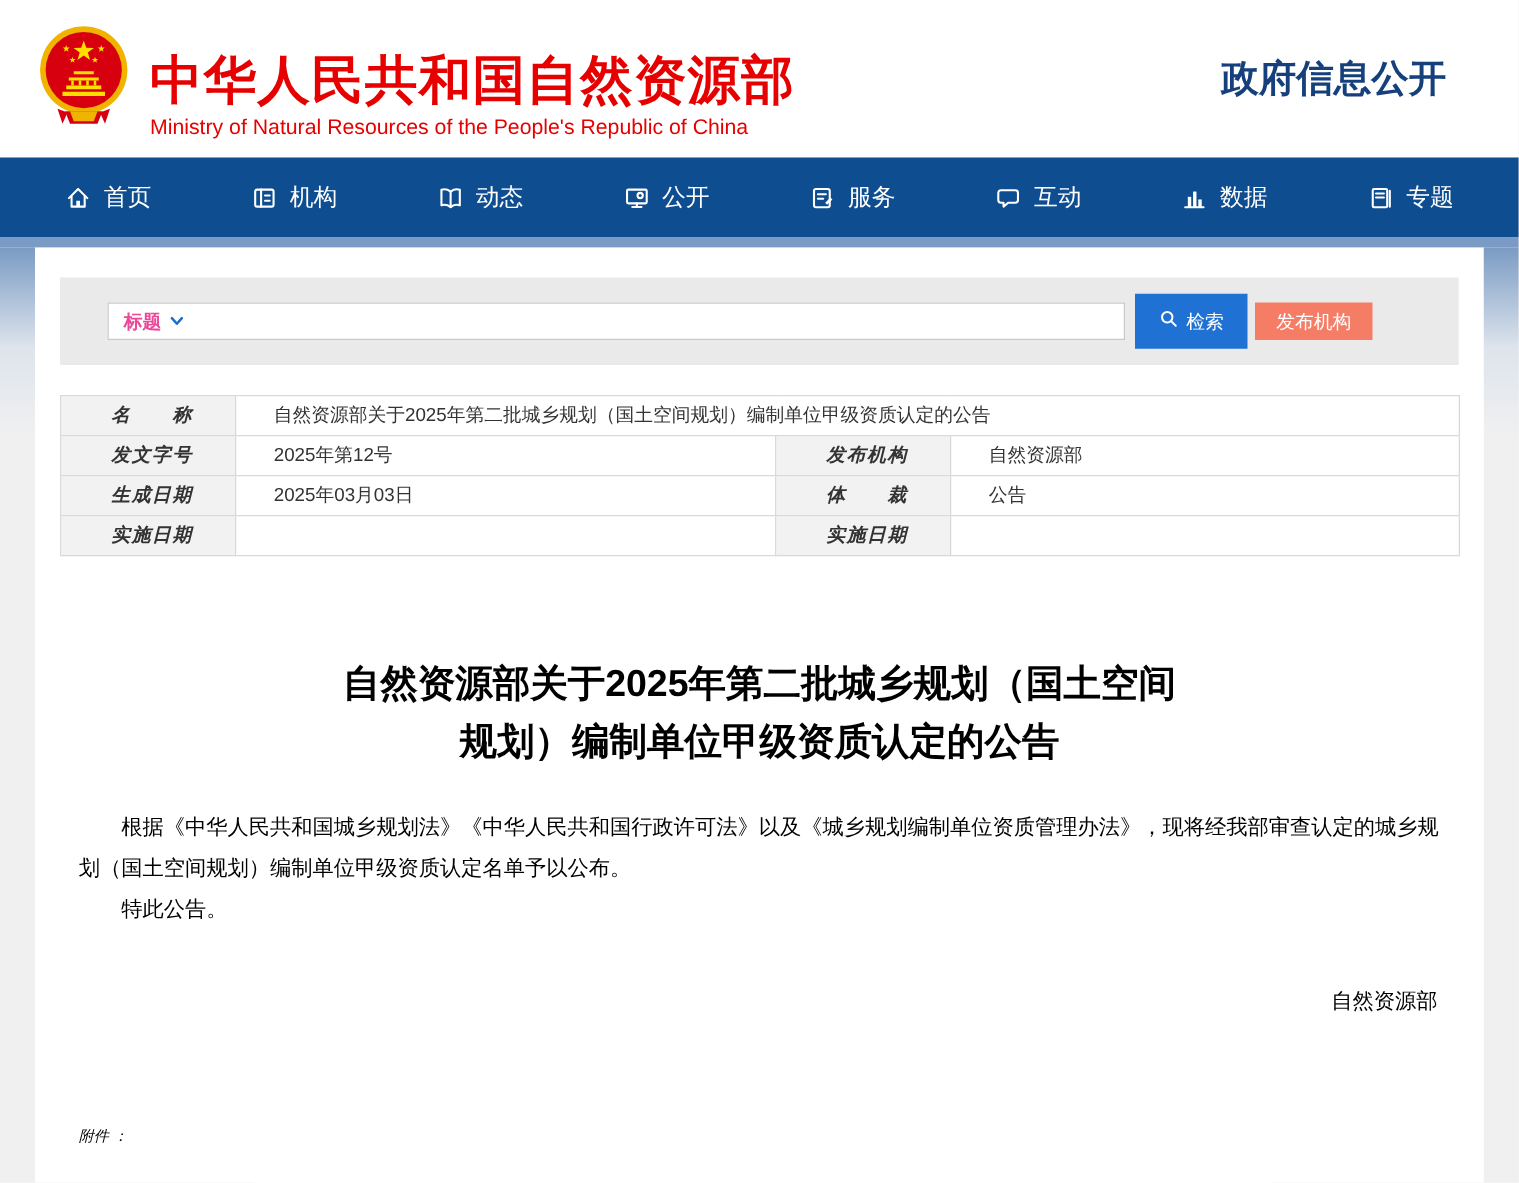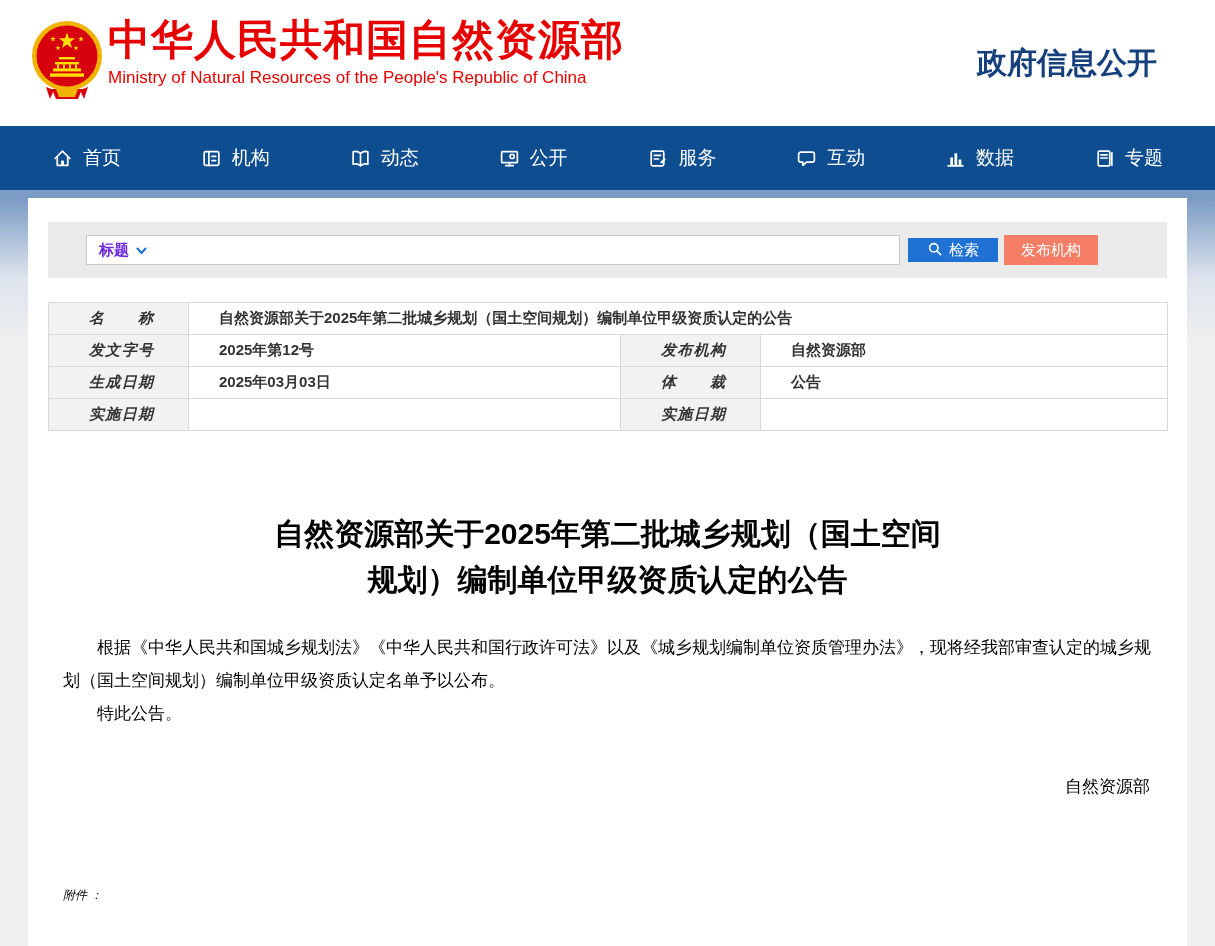--- a/index.html
+++ b/index.html
@@ -9,21 +9,21 @@
     background: #f0f0f0;
     font-family: "Liberation Sans", "DejaVu Sans", sans-serif;
     color: #333;
   }
 
   
   .site-header {
     height: 126px; background: #ffffff;
     display: flex; align-items: center; padding: 0 30px;
   }
-  .brand { display: flex; align-items: flex-start; gap: 4px; cursor: pointer; }
+  .brand { display: flex; align-items: flex-end; gap: 16px; cursor: pointer; }
   .brand-text { display: flex; flex-direction: column; }
   .site-title {
     color: #e60000; font-size: 42px; font-weight: bold;
     letter-spacing: 1px; line-height: 50px;
   }
   .site-subtitle { color: #e60000; font-size: 17px; margin-top: 3px; }
   .section-title {
     margin-left: auto; color: #16407c; font-size: 30px; font-weight: bold;
     padding-right: 28px; cursor: pointer; white-space: nowrap;
   }
@@ -56,47 +56,47 @@
     margin: 0 20px; padding: 13px 0; background: #eaeaea;
     display: flex; align-items: center;
   }
   .search-box {
     margin-left: 38px; width: 814px; height: 30px;
     background: #ffffff; border: 1px solid #c9c9c9;
     display: flex; align-items: center;
   }
   .field-selector {
     display: flex; align-items: flex-start; gap: 7px;
-    padding: 0 10px 0 12px; color: #6d28d9; font-weight: bold;
+    padding: 0 10px 0 12px; color: #ec4899; font-weight: bold;
     font-size: 15px; cursor: pointer; white-space: nowrap;
   }
   .search-input {
     flex: 1; height: 100%; border: none; outline: none;
     background: transparent; font-size: 14px; padding: 0 8px;
     font-family: inherit;
   }
   .btn-search {
-    margin-left: 8px; width: 90px; height: 24px;
+    margin-left: 8px; width: 90px; height: 44px;
     background: #1f72d4; color: #fff; border: none; font-size: 15px;
     display: flex; align-items: center; justify-content: center; gap: 6px;
     cursor: pointer; font-family: inherit;
   }
   .btn-advanced {
     margin-left: 6px; width: 94px; height: 30px;
     background: #f57d66; color: #fff; border: none; font-size: 15px;
     cursor: pointer; font-family: inherit;
   }
 
   
   .meta-table {
     width: 1119px; margin: 24px 20px 0;
     border-collapse: collapse; table-layout: fixed;
     font-size: 15px; color: #333;
   }
-  .meta-table td { border: 1px solid #d9d9d9; height: 32px; padding: 0; font-weight: bold; }
+  .meta-table td { border: 1px solid #d9d9d9; height: 32px; padding: 0; }
   .meta-table td.lbl { background: #f2f2f2; font-weight: bold; padding-left: 40px; }
   .meta-table td.val { background: #ffffff; padding-left: 30px; }
   .jlabel {
     display: inline-block; width: 64px;
     text-align: justify; text-align-last: justify; font-style: italic;
   }
 
   
   .article-title {
     margin: 80px 40px 0; text-align: center;

